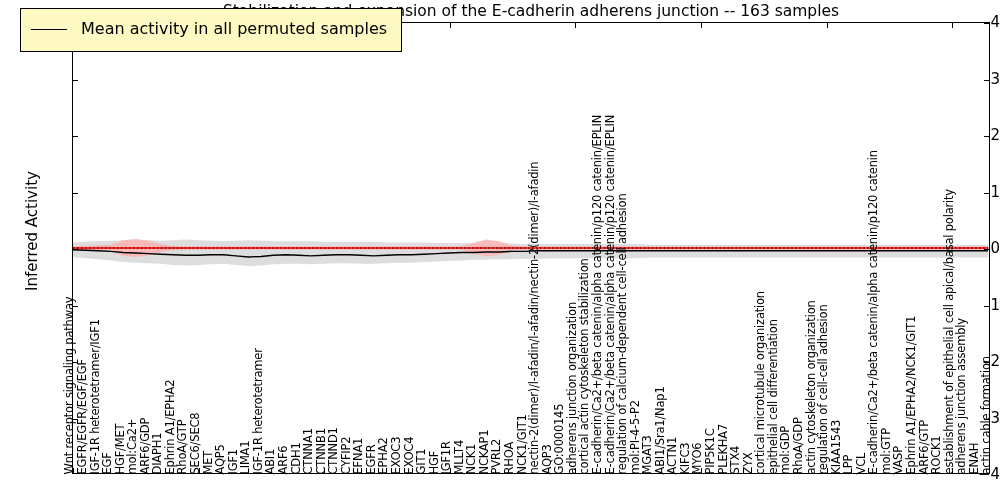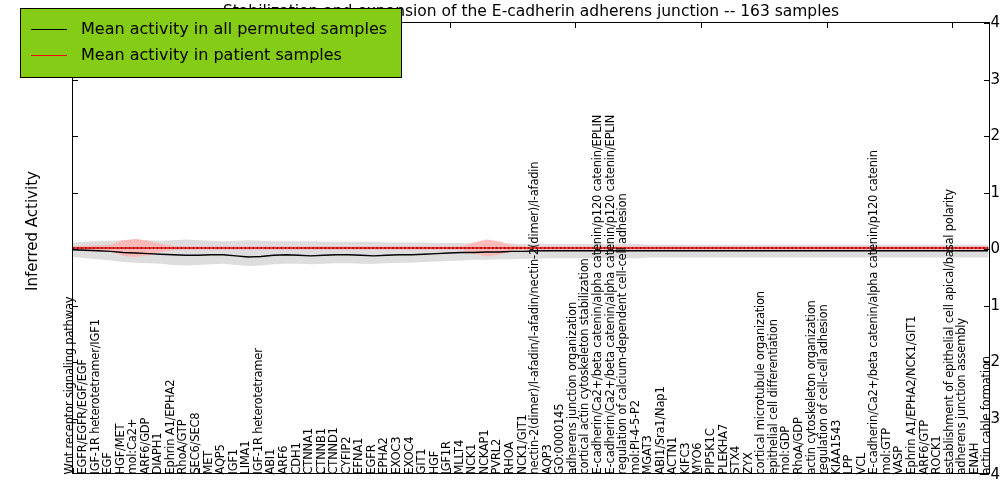--- a/index.html
+++ b/index.html
@@ -132,21 +132,21 @@
     width: 100%;
     height: 100%;
   }
 
   
   #legend {
     position: absolute;
     left: 20px;
     top: 8px;
     border: 1.3px solid #000;
-    background: #84cc16;
+    background: #fef9c3;
     padding: 7px 14px 9px 10px;
     box-sizing: border-box;
   }
   .legend-row {
     display: flex;
     align-items: center;
     height: 26px;
   }
   .legend-swatch {
     width: 36px;
@@ -302,19 +302,15 @@
       <div class="xcat" style="left: 895.277px;">adherens junction assembly</div>
       <div class="xcat" style="left: 907.838px;">ENAH</div>
       <div class="xcat" style="left: 920.4px;">actin cable formation</div>
     </div>
 
   <div id="legend">
     <div class="legend-row">
       <span class="legend-swatch black"></span>
       <span class="legend-text">Mean activity in all permuted samples</span>
     </div>
-    <div class="legend-row">
-      <span class="legend-swatch red"></span>
-      <span class="legend-text">Mean activity in patient samples</span>
-    </div>
   </div>
 
 </div>
 
 </body></html>

